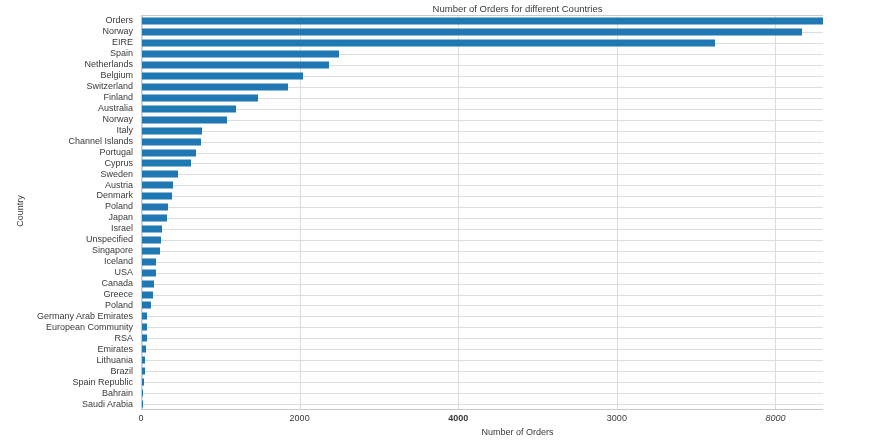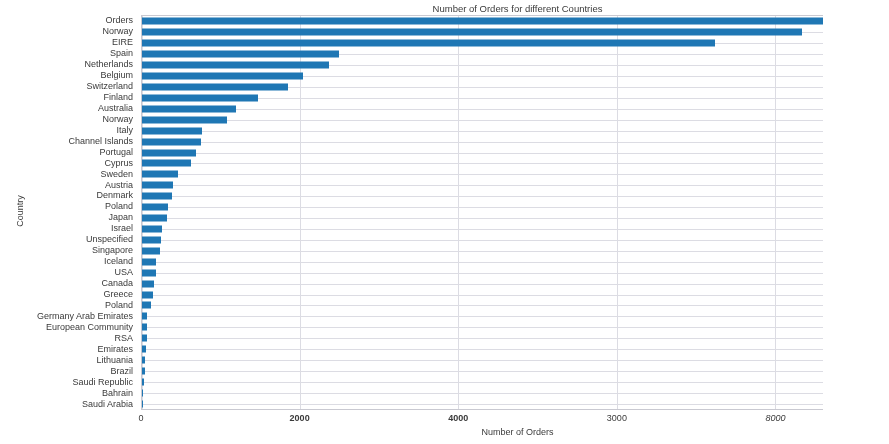--- a/index.html
+++ b/index.html
@@ -118,21 +118,21 @@
       <div class="cat">USA</div>
       <div class="cat">Canada</div>
       <div class="cat">Greece</div>
       <div class="cat">Poland</div>
       <div class="cat">Germany Arab Emirates</div>
       <div class="cat">European Community</div>
       <div class="cat">RSA</div>
       <div class="cat">Emirates</div>
       <div class="cat">Lithuania</div>
       <div class="cat">Brazil</div>
-      <div class="cat">Saudi Republic</div>
+      <div class="cat">Spain Republic</div>
       <div class="cat">Bahrain</div>
       <div class="cat">Saudi Arabia</div>
     </div>
   <div class="plot" id="plot">
     <div id="vgrids">
         <div class="vgrid" style="left: 0%;"></div>
         <div class="vgrid" style="left: 21.0659%;"></div>
         <div class="vgrid" style="left: 42.1319%;"></div>
         <div class="vgrid" style="left: 63.1978%;"></div>
         <div class="vgrid" style="left: 84.2637%;"></div>
@@ -279,19 +279,19 @@
           <div class="bar" title="Bahrain: 17" style="width: 0.17906%;"></div>
         </div>
         <div class="bar-row">
           <div class="hgrid"></div>
           <div class="bar" title="Saudi Arabia: 9" style="width: 0.0947967%;"></div>
         </div>
       </div>
   </div>
   <div class="xticks" id="xticks">
       <span class="xt" style="left: 0%;">0</span>
-      <span class="xt" style="left: 21.0659%; font-weight: bold;">2000</span>
+      <span class="xt" style="left: 21.0659%;">2000</span>
       <span class="xt" style="left: 42.1319%; font-weight: bold;">4000</span>
       <span class="xt" style="left: 63.1978%;">3000</span>
       <span class="xt" style="left: 84.2637%; font-style: italic;">8000</span>
     </div>
   <div class="xlabel">Number of Orders</div>
 </div>
 
 </body></html>

